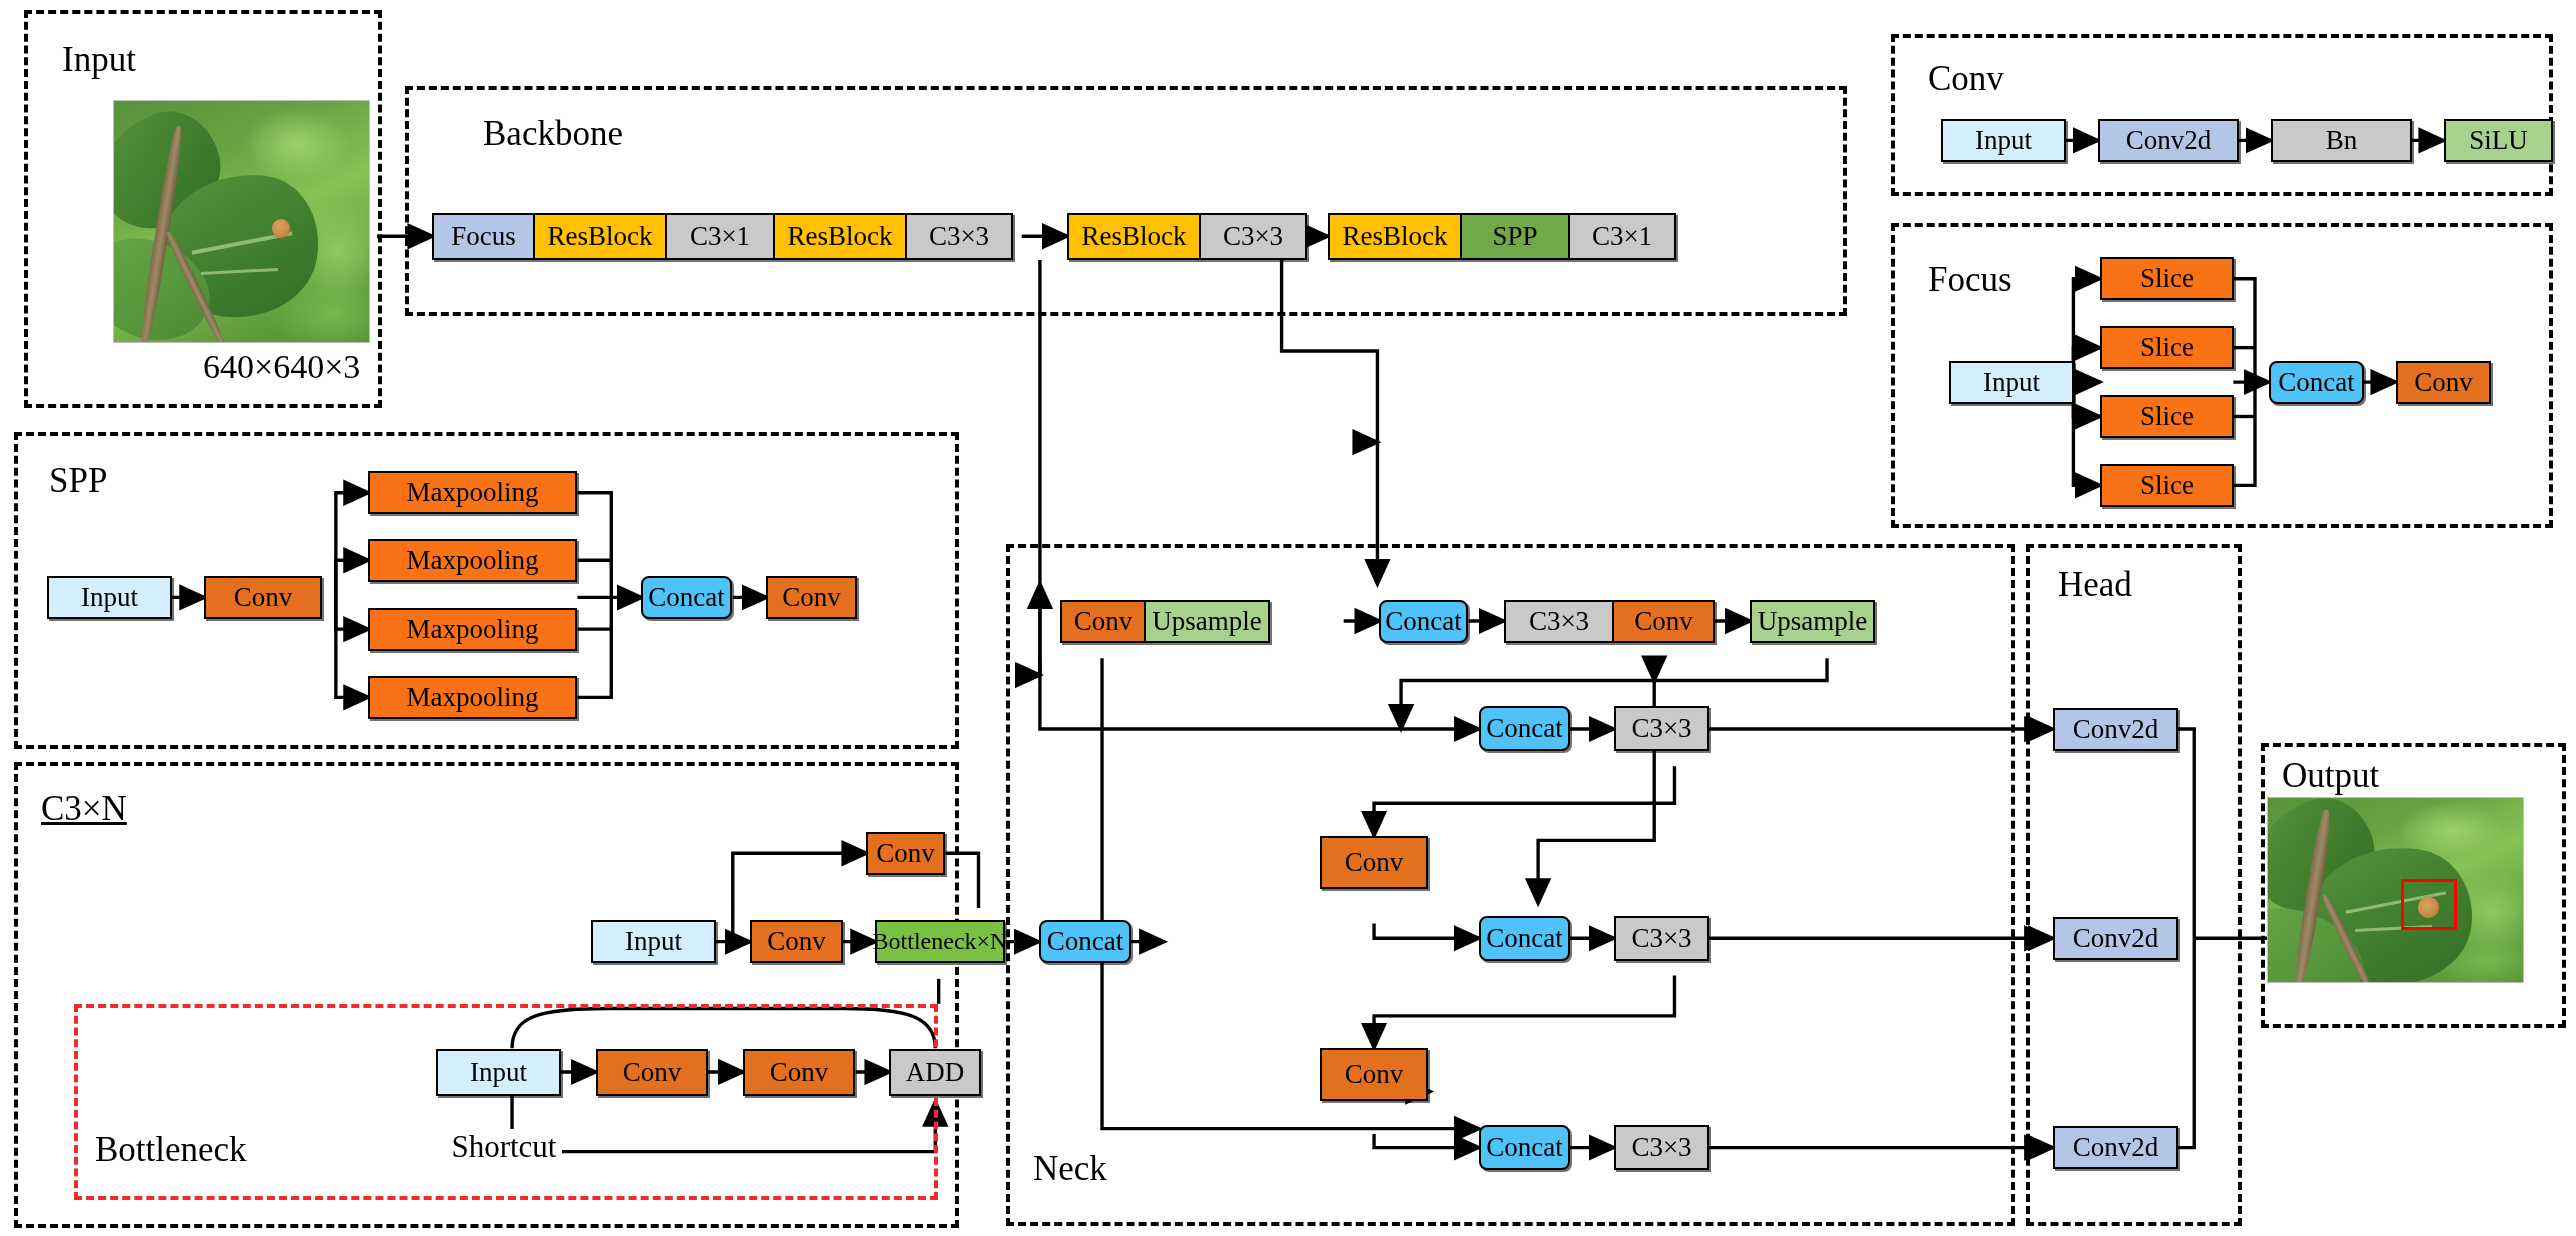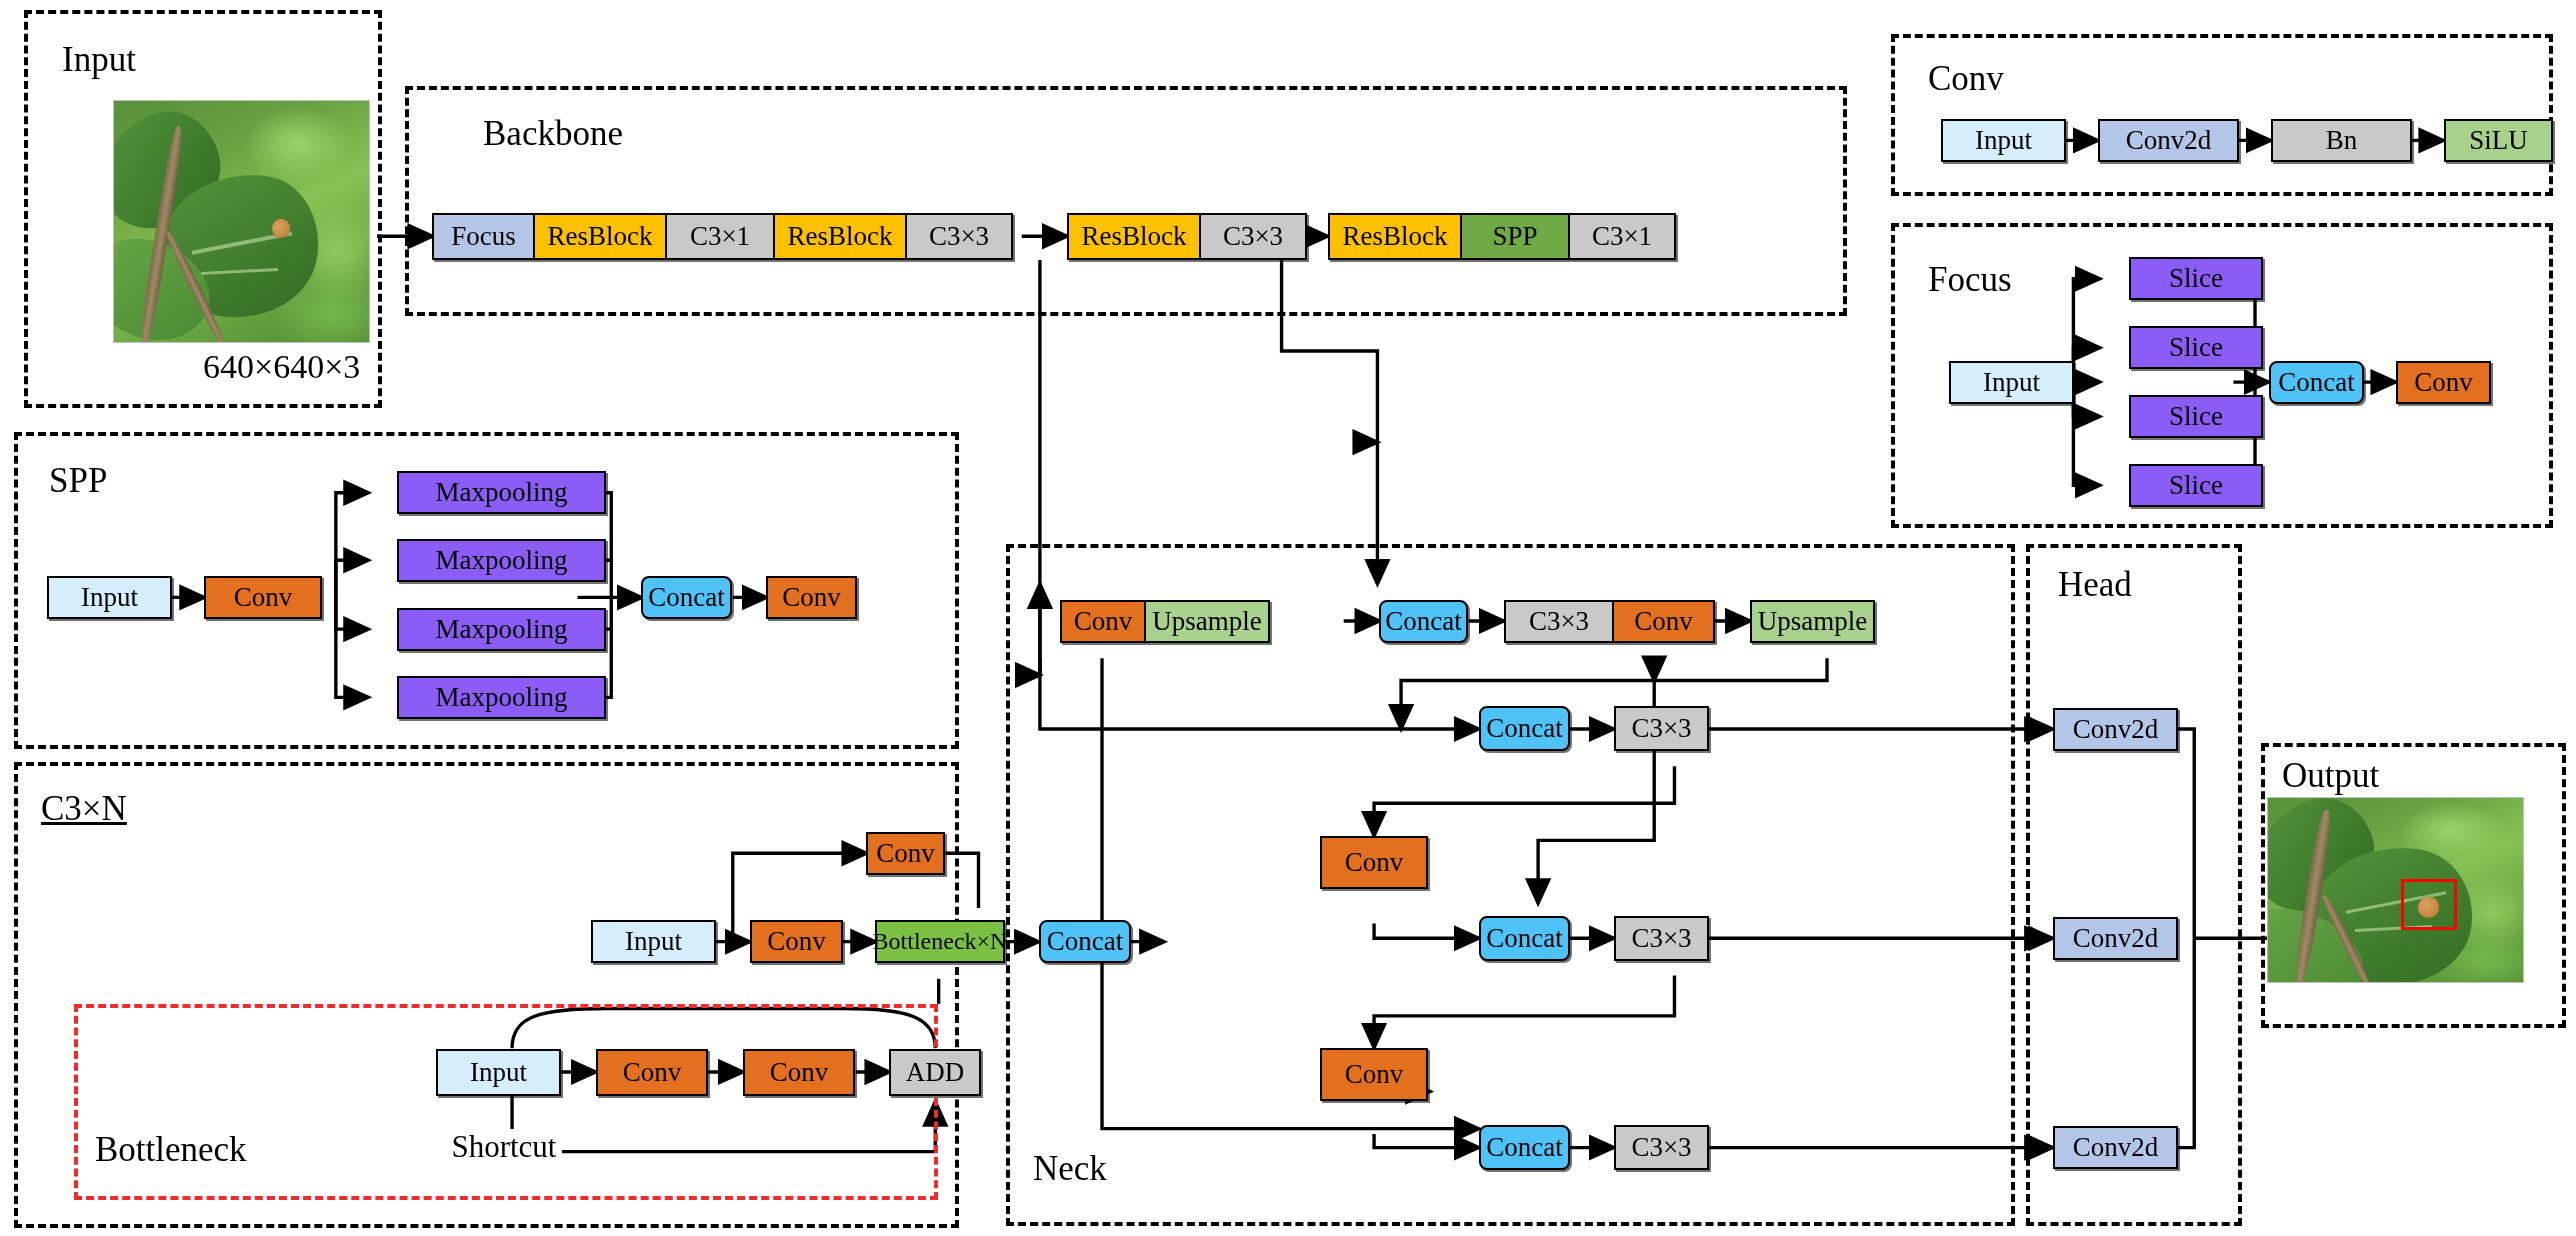--- a/index.html
+++ b/index.html
@@ -18,21 +18,21 @@
         font-size:27px;color:#000;white-space:nowrap;
         box-shadow:2px 2px 0 rgba(0,0,0,0.55);}
   .n-blue{background:#b4c6e7;}      
   .n-amber{background:#ffc000;}     
   .n-gray{background:#c9c9c9;}      
   .n-green{background:#6faa46;}     
   .n-lgreen{background:#a9d18e;}    
   .n-orange{background:#e2701e;}    
   .n-cyan{background:#d4eefc;}      
   .n-sky{background:#4fc3f7;border-radius:8px;}       
-  .n-gold{background:#8b5cf6;margin-left:29px;}      
+  .n-gold{background:#f97316;}      
 
   
   .strip{position:absolute;display:flex;box-shadow:2px 2px 0 rgba(0,0,0,0.55);}
   .strip .node{position:relative;box-shadow:none;border-right-width:0;}
   .strip .node:last-child{border-right-width:2px;}
 
   
   .photo{position:absolute;overflow:hidden;border:1.4px solid #bfbfbf;box-sizing:border-box;}
   .photo .bg{position:absolute;inset:0;
     background:

